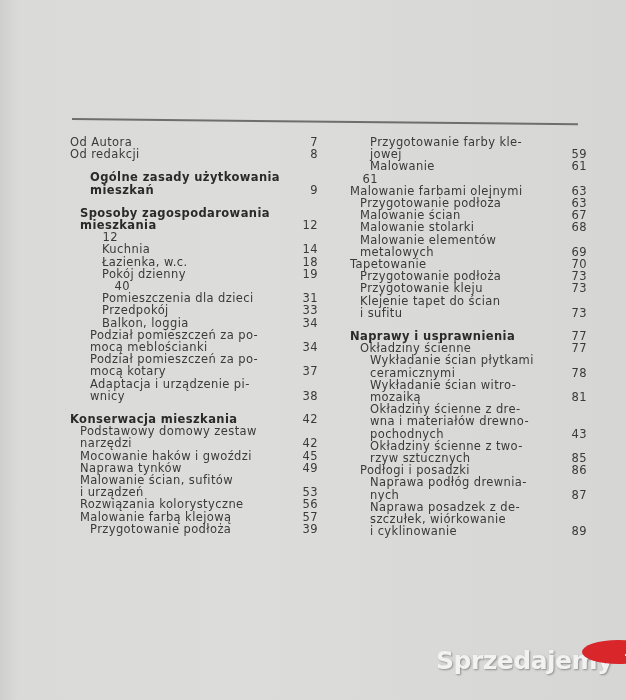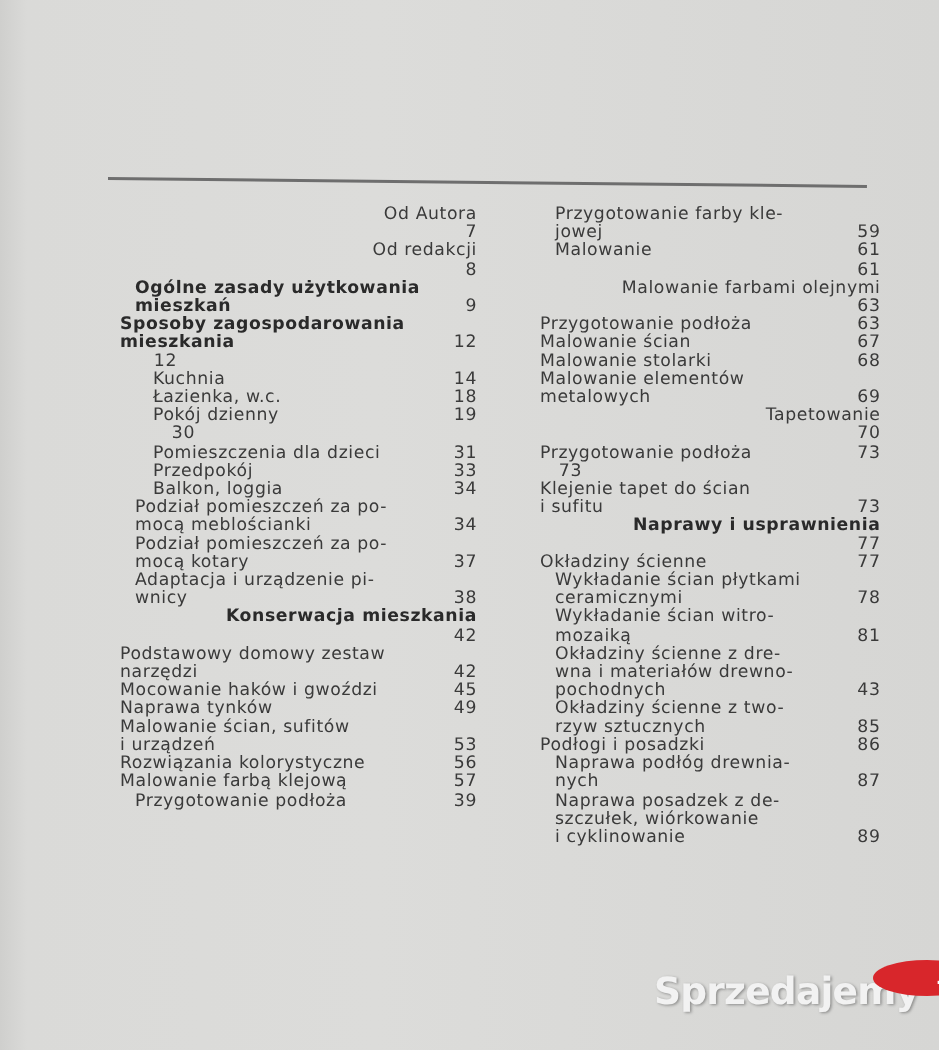--- a/index.html
+++ b/index.html
@@ -20,22 +20,22 @@
       background: #6e6e6e;
       transform: rotate(0.6deg); transform-origin: left center;
     }
     .col { position: absolute; top: 136px; font-size: 11.5px; letter-spacing: 0.4px; }
     .col.left { left: 60px; width: 258px; }
     .col.right { left: 340px; width: 247px; }
     .entry { display: flex; align-items: flex-end; line-height: 12.2px; }
     .entry .title { flex: 1; white-space: pre-line; }
     .entry .pg { width: 28px; text-align: right; flex: none; }
     .entry.bold .title { font-weight: bold; color: #2a2a2a; }
-    .entry.gap { }
-    .i0 { padding-left: 10px; flex-direction: column; }
+    .entry.gap { margin-top: 11px; }
+    .i0 { padding-left: 10px; }
     .i1 { padding-left: 20px; }
     .i2 { padding-left: 30px; }
     .i3 { padding-left: 42px; justify-content: space-between; }
     .watermark {
       position: absolute; left: 436px; top: 646px;
       font-family: "DejaVu Sans", sans-serif; font-weight: bold;
       font-size: 25px; color: #f2f2f2;
       text-shadow: 1px 1px 2px rgba(0,0,0,0.35);
       letter-spacing: -0.5px;
     }
@@ -79,21 +79,21 @@
       </div>
       <div class="entry i3">
         <span class="title">Łazienka, w.c.</span>
         <span class="pg">18</span>
       </div>
       <div class="entry i3">
         <span class="title">Pokój dzienny</span>
         <span class="pg">19</span>
       </div>
       <div class="entry i3">
-        <span class="pg">30</span>
+        <span class="pg">40</span>
       </div>
       <div class="entry i3">
         <span class="title">Pomieszczenia dla dzieci</span>
         <span class="pg">31</span>
       </div>
       <div class="entry i3">
         <span class="title">Przedpokój</span>
         <span class="pg">33</span>
       </div>
       <div class="entry i3">
@@ -186,20 +186,21 @@
       </div>
       <div class="entry i0">
         <span class="title">Tapetowanie</span>
         <span class="pg">70</span>
       </div>
       <div class="entry i1">
         <span class="title">Przygotowanie podłoża</span>
         <span class="pg">73</span>
       </div>
       <div class="entry i1">
+        <span class="title">Przygotowanie kleju</span>
         <span class="pg">73</span>
       </div>
       <div class="entry i1">
         <span class="title">Klejenie tapet do ścian
 i sufitu</span>
         <span class="pg">73</span>
       </div>
       <div class="entry i0 bold gap">
         <span class="title">Naprawy i usprawnienia</span>
         <span class="pg">77</span>

